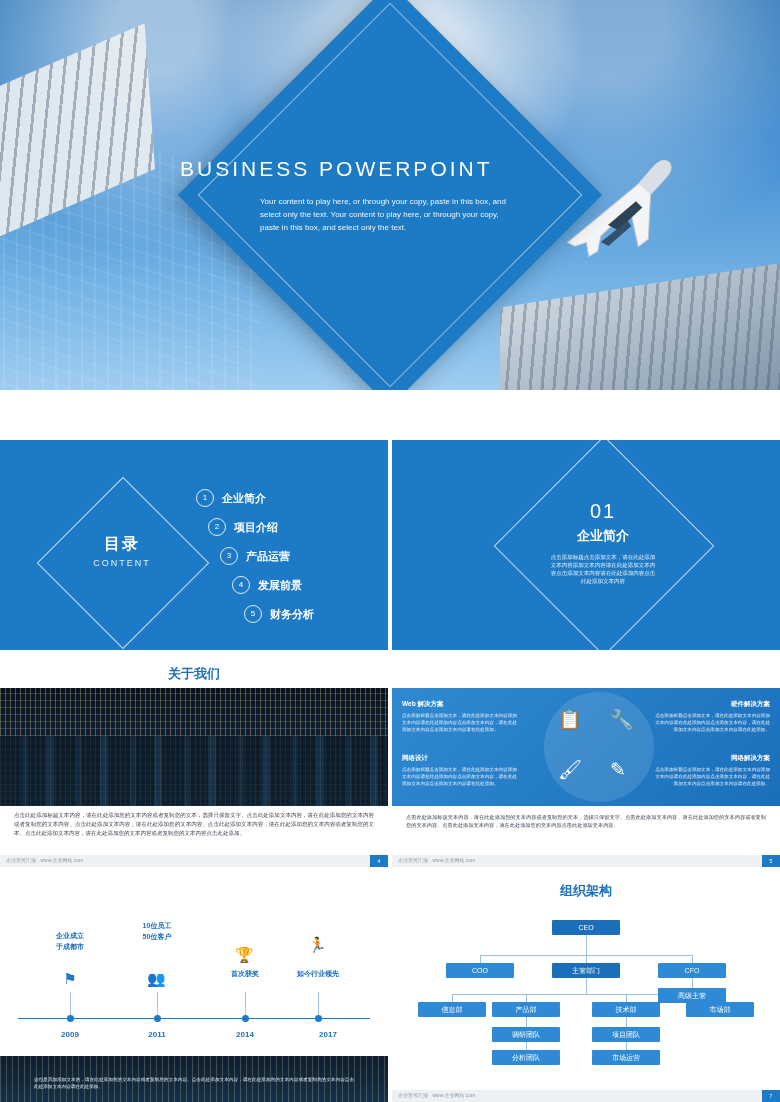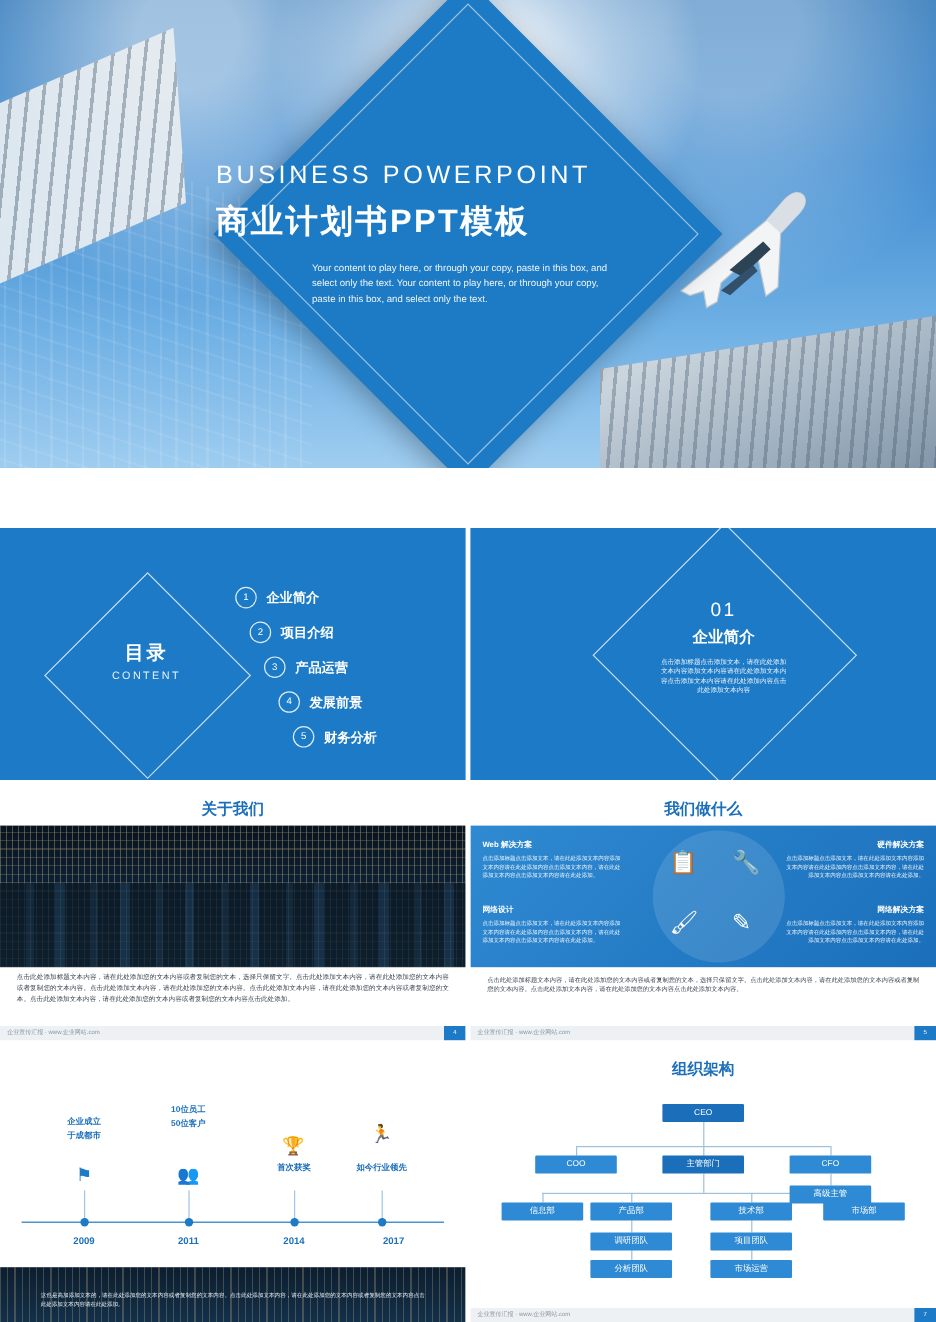--- a/index.html
+++ b/index.html
@@ -52,21 +52,21 @@
     font-size:8px;line-height:16px;text-align:center;margin-right:8px;}
   .cat-label{font-size:11px;font-weight:bold;}
   .s2 .cat-item:nth-child(1){margin-left:0px;}
   .s2 .cat-item:nth-child(2){margin-left:12px;}
   .s2 .cat-item:nth-child(3){margin-left:24px;}
   .s2 .cat-item:nth-child(4){margin-left:36px;}
   .s2 .cat-item:nth-child(5){margin-left:48px;}
 
   .s3 .dia-outline{left:134px;top:28px;width:154px;height:154px;}
   .s3 .sec{position:absolute;left:134px;top:60px;width:154px;text-align:center;}
-  .s3 .sec .no{font-size:16px;letter-spacing:2px;font-weight:300;}
+  .s3 .sec .no{font-size:20px;letter-spacing:2px;font-weight:300;}
   .s3 .sec .nm{font-size:13px;font-weight:bold;margin-top:4px;}
   .s3 .sec .ds{font-size:5.5px;line-height:8px;margin-top:8px;opacity:.9;padding:0 24px;}
 
   
   .s4{position:absolute;left:0;top:655px;width:388px;height:212px;background:#fff;overflow:hidden;}
   .s5{position:absolute;left:392px;top:655px;width:388px;height:212px;background:#fff;overflow:hidden;}
   .s-title{text-align:center;font-size:13px;font-weight:bold;color:#1c6fbb;padding-top:10px;}
   .cityimg{position:absolute;left:0;top:33px;width:388px;height:118px;overflow:hidden;
     background:linear-gradient(180deg,#08131f 0%,#0d2136 45%,#16324c 100%);}
   .cityimg:before{content:"";position:absolute;inset:0;
@@ -136,21 +136,20 @@
       <path d="M104 40 L124 28 Q136 22 140 30 Q142 38 130 44 L112 54 Z" fill="#d9dfe4"></path>
       <path d="M62 70 L96 56 L100 64 L70 78 Z" fill="#2b4354"></path>
       <path d="M50 84 L82 72 L84 78 L56 90 Z" fill="#33506a"></path>
     </svg>
 
     <div class="cover-diamond">
       <div class="cover-diamond-in"></div>
     </div>
     <div class="cover-text">
       <div class="en">BUSINESS POWERPOINT</div>
-      <div class="cn">商业计划书PPT模板</div>
       <div class="sub">Your content to play here, or through your copy, paste in this box, and select only the text. Your content to play here, or through your copy, paste in this box, and select only the text.</div>
     </div>
   </section>
 
   <section class="s2">
     <div class="dia-outline"></div>
     <div class="cat-title">
       <b>目录</b>
       <span>CONTENT</span>
     </div>
@@ -191,21 +190,20 @@
     <div class="s-title">关于我们</div>
     <div class="cityimg"></div>
     <div class="para">点击此处添加标题文本内容，请在此处添加您的文本内容或者复制您的文本，选择只保留文字。点击此处添加文本内容，请在此处添加您的文本内容或者复制您的文本内容。点击此处添加文本内容，请在此处添加您的文本内容。点击此处添加文本内容，请在此处添加您的文本内容或者复制您的文本。点击此处添加文本内容，请在此处添加您的文本内容或者复制您的文本内容点击此处添加。</div>
     <div class="footbar">
       <div class="t">企业宣传汇报 · www.企业网站.com</div>
       <div class="pg">4</div>
     </div>
   </section>
 
   <section class="s5">
-    <div class="s-title">我们做什么</div>
     <div class="blue-panel">
       <div class="circle"></div>
 
       <div class="ico i1">📋</div>
       <div class="ico i2">🔧</div>
       <div class="ico i3">🖌</div>
       <div class="ico i4">✎</div>
 
       <div class="srv tl">
         <div class="h">Web 解决方案</div>

